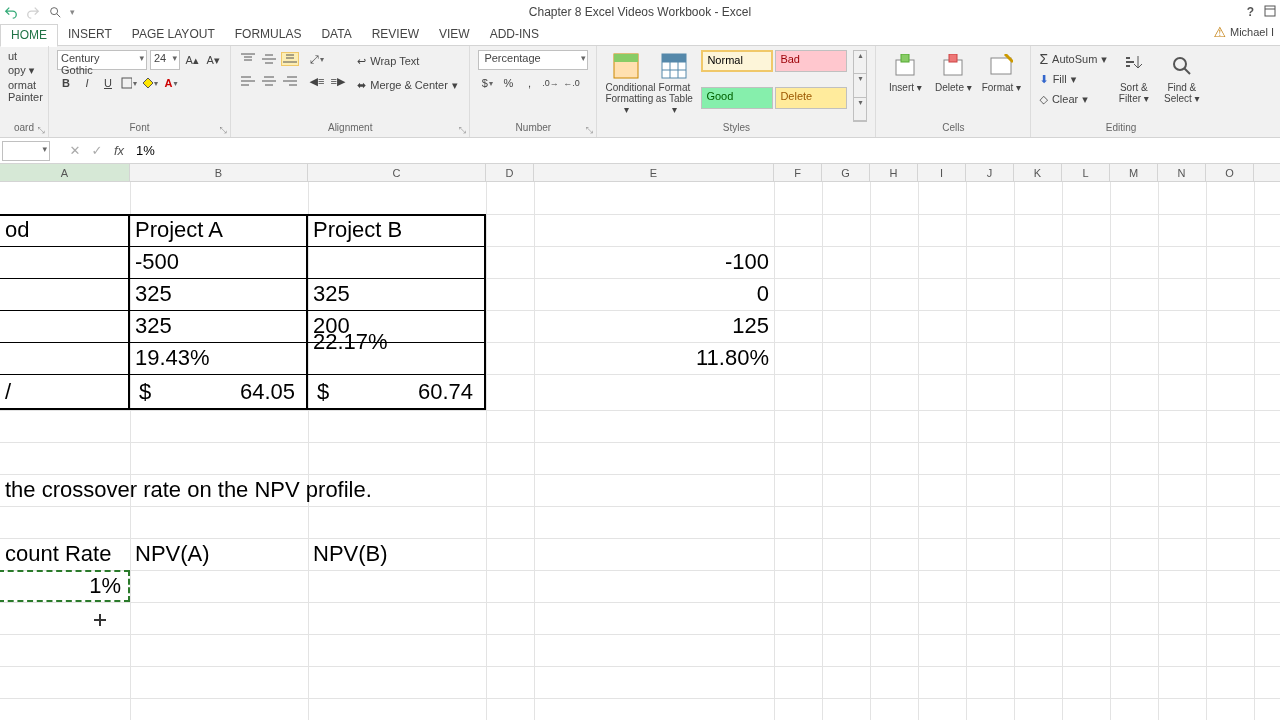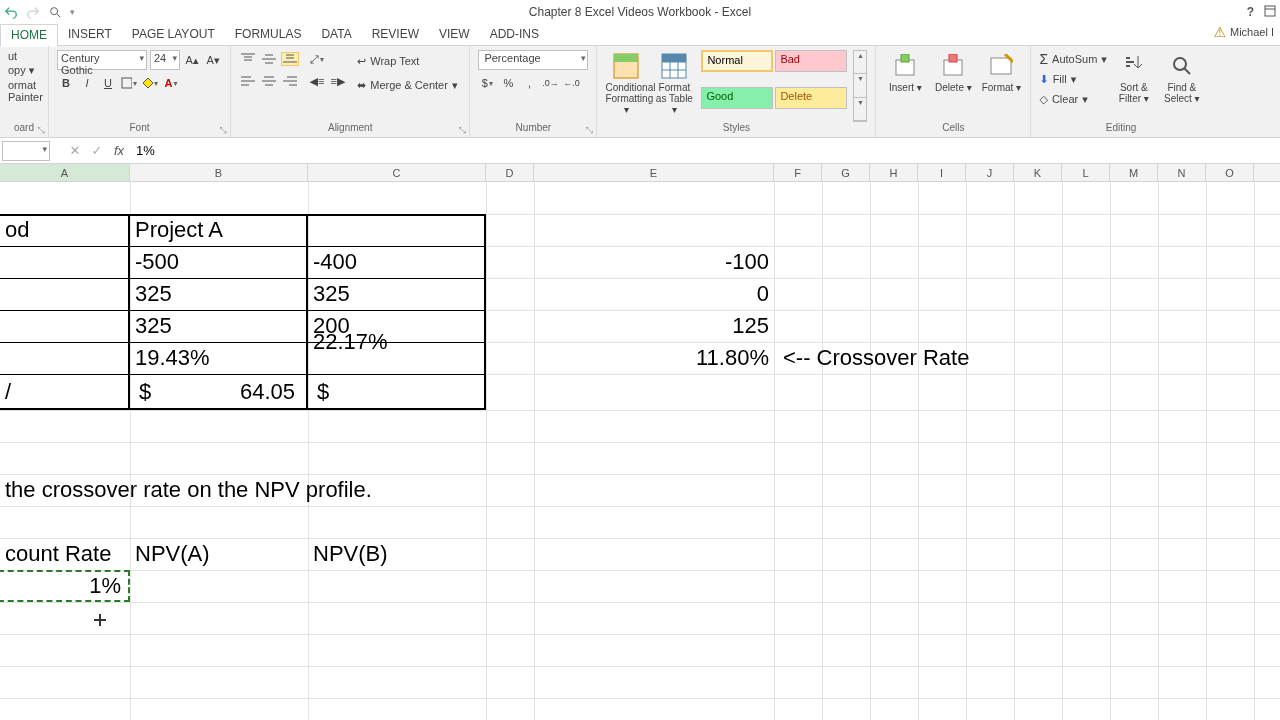--- a/index.html
+++ b/index.html
@@ -394,38 +394,38 @@
   <div class="tline" style="left:128px;top:32px;width:2px;height:196px"></div>
   <div class="tline" style="left:306px;top:32px;width:2px;height:196px"></div>
   <div class="tline" style="left:0;top:64px;width:486px;height:1px"></div>
   <div class="tline" style="left:0;top:96px;width:486px;height:1px"></div>
   <div class="tline" style="left:0;top:128px;width:486px;height:1px"></div>
   <div class="tline" style="left:0;top:160px;width:486px;height:1px"></div>
   <div class="tline" style="left:0;top:192px;width:486px;height:1px"></div>
 
   <div class="cell" style="left:0;top:32px;width:130px;height:32px">od</div>
   <div class="cell" style="left:130px;top:32px;width:178px;height:32px">Project A</div>
+  <div class="cell" style="left:308px;top:32px;width:178px;height:32px">Project B</div>
   <div class="cell" style="left:130px;top:64px;width:178px;height:32px">-500</div>
-  <div class="cell" style="left:308px;top:64px;width:178px;height:32px">-400</div>
   <div class="cell" style="left:130px;top:96px;width:178px;height:32px">325</div>
   <div class="cell" style="left:308px;top:96px;width:178px;height:32px">325</div>
   <div class="cell" style="left:130px;top:128px;width:178px;height:32px">325</div>
   <div class="cell" style="left:308px;top:128px;width:178px;height:32px">200</div>
   <div class="cell" style="left:130px;top:160px;width:178px;height:32px">19.43%</div>
   <div class="cell" style="left:308px;top:144px;width:178px;height:32px">22.17%</div>
   <div class="cell" style="left:0;top:192px;width:130px;height:36px">/</div>
   <div class="cell" style="left:134px;top:192px;width:20px;height:36px">$</div>
   <div class="cell right" style="left:130px;top:192px;width:170px;height:36px">64.05</div>
   <div class="cell" style="left:312px;top:192px;width:20px;height:36px">$</div>
+  <div class="cell right" style="left:308px;top:192px;width:170px;height:36px">60.74</div>
 
   <div class="cell right" style="left:534px;top:64px;width:240px;height:32px">-100</div>
   <div class="cell right" style="left:534px;top:96px;width:240px;height:32px">0</div>
   <div class="cell right" style="left:534px;top:128px;width:240px;height:32px">125</div>
   <div class="cell right" style="left:534px;top:160px;width:240px;height:32px">11.80%</div>
-  <div class="cell" style="left:778px;top:160px;width:300px;height:32px">&lt;-- Crossover Rate</div>
 
   <div class="cell" style="left:0;top:356px;width:130px;height:32px">count Rate</div>
 
   <div class="cell" style="left:0;top:292px;width:600px;height:32px"> the crossover rate on the NPV profile.</div>
   <div class="cell" style="left:130px;top:356px;width:178px;height:32px">NPV(A)</div>
   <div class="cell" style="left:308px;top:356px;width:178px;height:32px">NPV(B)</div>
   <div class="cell right" style="left:0;top:388px;width:126px;height:32px">1%</div>
 
   <div class="ants" style="left:-2px;top:388px;width:132px;height:32px"></div>
 

